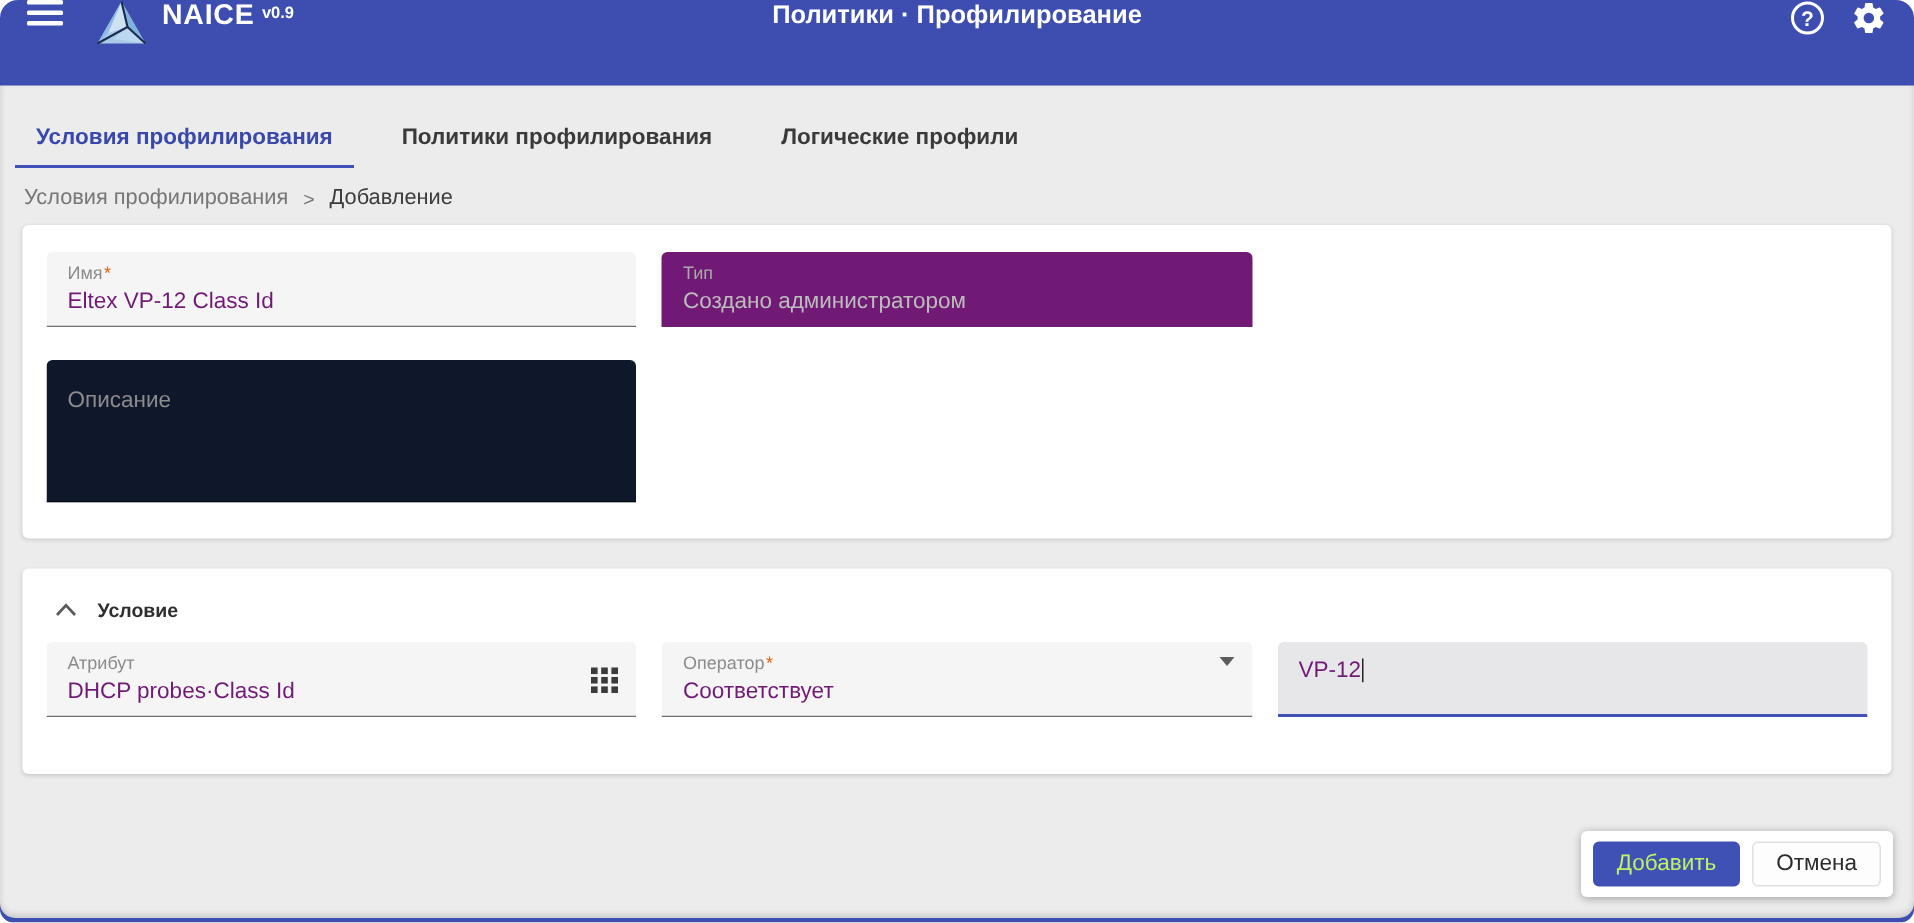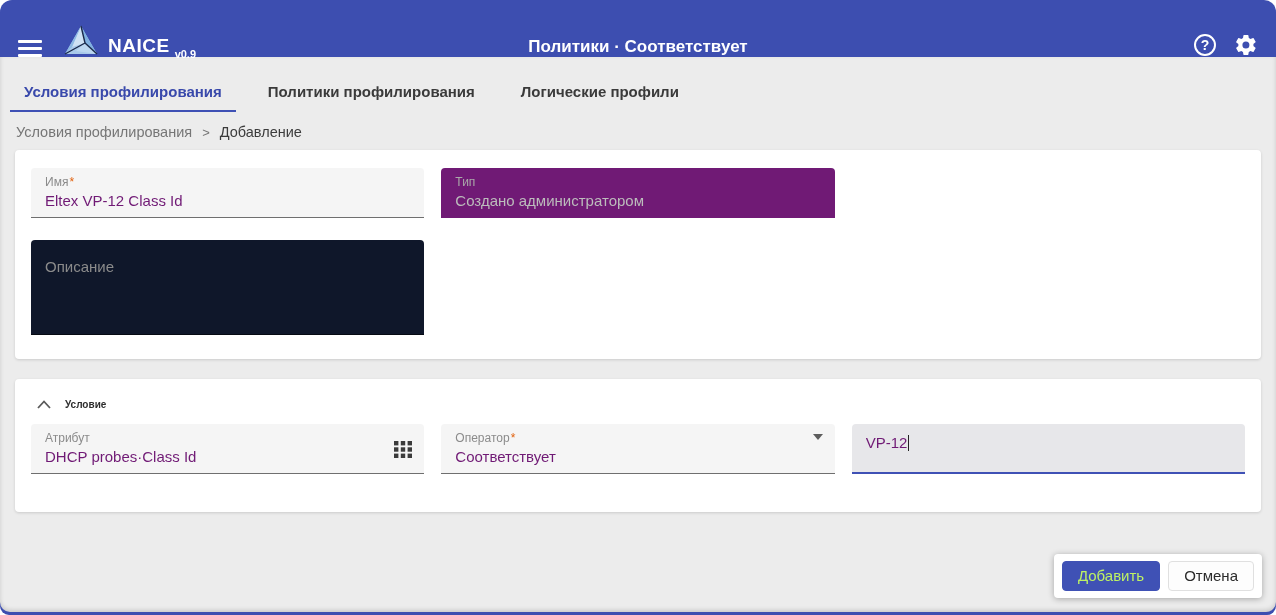--- a/index.html
+++ b/index.html
@@ -7,21 +7,21 @@
   .app-frame {
     position: relative;
     width: 1276px; height: 615px;
     background: #3d4eb0;
     border-radius: 12px 12px 9px 9px;
     overflow: hidden;
   }
   
   .app-header {
     height: 57px;
-    display: flex; align-items: flex-end;
+    display: flex; align-items: flex-start;
     padding: 0 18px;
     color: #fff;
     position: relative;
     z-index: 3;
   }
   .hamburger { width: 24px; display: inline-flex; flex-direction: column; gap: 4px; cursor: pointer; margin-right: 22px; }
   .hamburger span { display: block; height: 3px; background: #fff; border-radius: 1px; }
   .logo-svg { margin-right: 10px; display: block; }
   .app-name { font-size: 19px; font-weight: bold; letter-spacing: 0.5px; }
   .app-version { font-size: 11px; font-weight: bold; margin-left: 5px; position: relative; top: 3px; }
@@ -114,21 +114,21 @@
   .field-trailing { position: absolute; right: 12px; top: 50%; transform: translateY(-50%); }
   .grid-icon { display: block; cursor: pointer; }
   .dropdown-arrow {
     width: 0; height: 0; border-left: 5px solid transparent; border-right: 5px solid transparent;
     border-top: 6px solid #5d5d5d; cursor: pointer;
   }
 
   
   .section-header { display: flex; align-items: center; gap: 14px; padding: 6px 0 14px 6px; }
   .collapse-icon { cursor: pointer; display: block; }
-  .section-title { font-size: 10px; font-weight: bold; color: #2e2e2e; }
+  .section-title { font-size: 13px; font-weight: bold; color: #2e2e2e; }
 
   
   .action-panel {
     position: absolute; right: 14px; bottom: 14px;
     background: #fff; border-radius: 4px;
     box-shadow: 0 1px 6px rgba(0,0,0,0.3);
     padding: 7px 8px; display: flex; gap: 8px; align-items: center;
   }
   .btn { font-family: inherit; font-size: 15px; border-radius: 4px; padding: 5px 15px; cursor: pointer; line-height: 18px; }
   .btn-primary { background: #3f51b5; color: #bef264; border: 1px solid #3f51b5; }
@@ -149,21 +149,21 @@
       <polygon points="17,1 33,29 1,29" fill="#a9c9ea"></polygon>
       <polygon points="17,1 21,18 33,29" fill="#7fb0e0"></polygon>
       <polygon points="21,18 33,29 12,26" fill="#bcd7f0"></polygon>
       <polygon points="17,1 21,18 8,22" fill="#cfe2f4"></polygon>
       <polygon points="17,1 8,22 1,29" fill="#8db9e4"></polygon>
       <polyline points="17,1 21,18 1,29" fill="none" stroke="#1b2a4a" stroke-width="1.4"></polyline>
       <line x1="21" y1="18" x2="33" y2="29" stroke="#1b2a4a" stroke-width="1.4"></line>
     </svg>
     <span class="app-name">NAICE</span>
     <span class="app-version">v0.9</span>
-    <div class="header-title">Политики · Соответствует</div>
+    <div class="header-title">Политики · Профилирование</div>
     <div class="header-right">
       <span class="help-icon">?</span>
       <svg class="gear-icon" viewBox="0 0 24 24">
         <path fill="#ffffff" d="M19.4 13c.04-.32.06-.66.06-1s-.02-.68-.06-1l2.1-1.65a.5.5 0 0 0 .12-.64l-2-3.46a.5.5 0 0 0-.6-.22l-2.49 1a7.3 7.3 0 0 0-1.73-1l-.38-2.65A.5.5 0 0 0 13.9 2h-4a.5.5 0 0 0-.5.42l-.38 2.65c-.63.26-1.2.6-1.73 1l-2.49-1a.5.5 0 0 0-.6.22l-2 3.46a.5.5 0 0 0 .12.64L4.4 11c-.04.32-.06.66-.06 1s.02.68.06 1l-2.1 1.65a.5.5 0 0 0-.12.64l2 3.46c.14.24.42.33.6.22l2.49-1c.53.4 1.1.74 1.73 1l.38 2.65a.5.5 0 0 0 .5.42h4a.5.5 0 0 0 .5-.42l.38-2.65a7.3 7.3 0 0 0 1.73-1l2.49 1c.24.1.5 0 .6-.22l2-3.46a.5.5 0 0 0-.12-.64L19.4 13zm-7.5 2.5a3.5 3.5 0 1 1 0-7 3.5 3.5 0 0 1 0 7z"></path>
       </svg>
     </div>
   </header>
 
   <div class="app-body">
 

